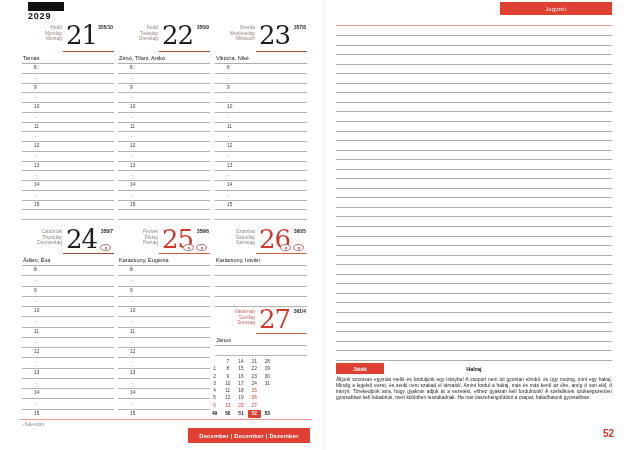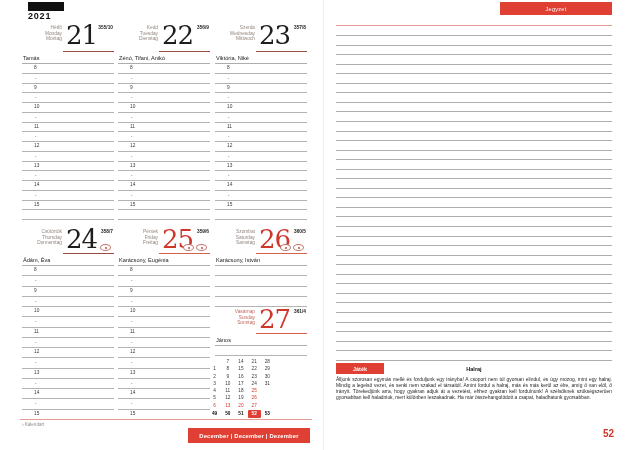--- a/index.html
+++ b/index.html
@@ -50,21 +50,21 @@
                 font-size:5.8px;font-weight:bold;display:flex;align-items:center;justify-content:center;letter-spacing:.2px;}
   .left-pink{position:absolute;left:20px;top:419px;width:292px;height:1px;background:#e59a92;}
   .brand{position:absolute;left:22px;top:421px;font-size:4.6px;color:#8f8f8f;display:flex;align-items:center;gap:1px;}
   .brand-chevron{font-size:5px;color:#8f8f8f;}
 </style>
 </head>
 <body>
 
 <div class="sheet" id="sheet">
   <div class="black-tab"></div>
-  <div class="year">2021</div>
+  <div class="year">2029</div>
   <div class="gutter"></div>
 
   <div id="day-blocks">
       <div class="day-block" style="left: 22px; top: 22px;">
         <div class="day-header" style="height: 30px;">
           <div class="day-names">
             <div class="day-name-line">Hétfő</div>
             <div class="day-name-line">Monday</div>
             <div class="day-name-line">Montag</div>
           </div>

